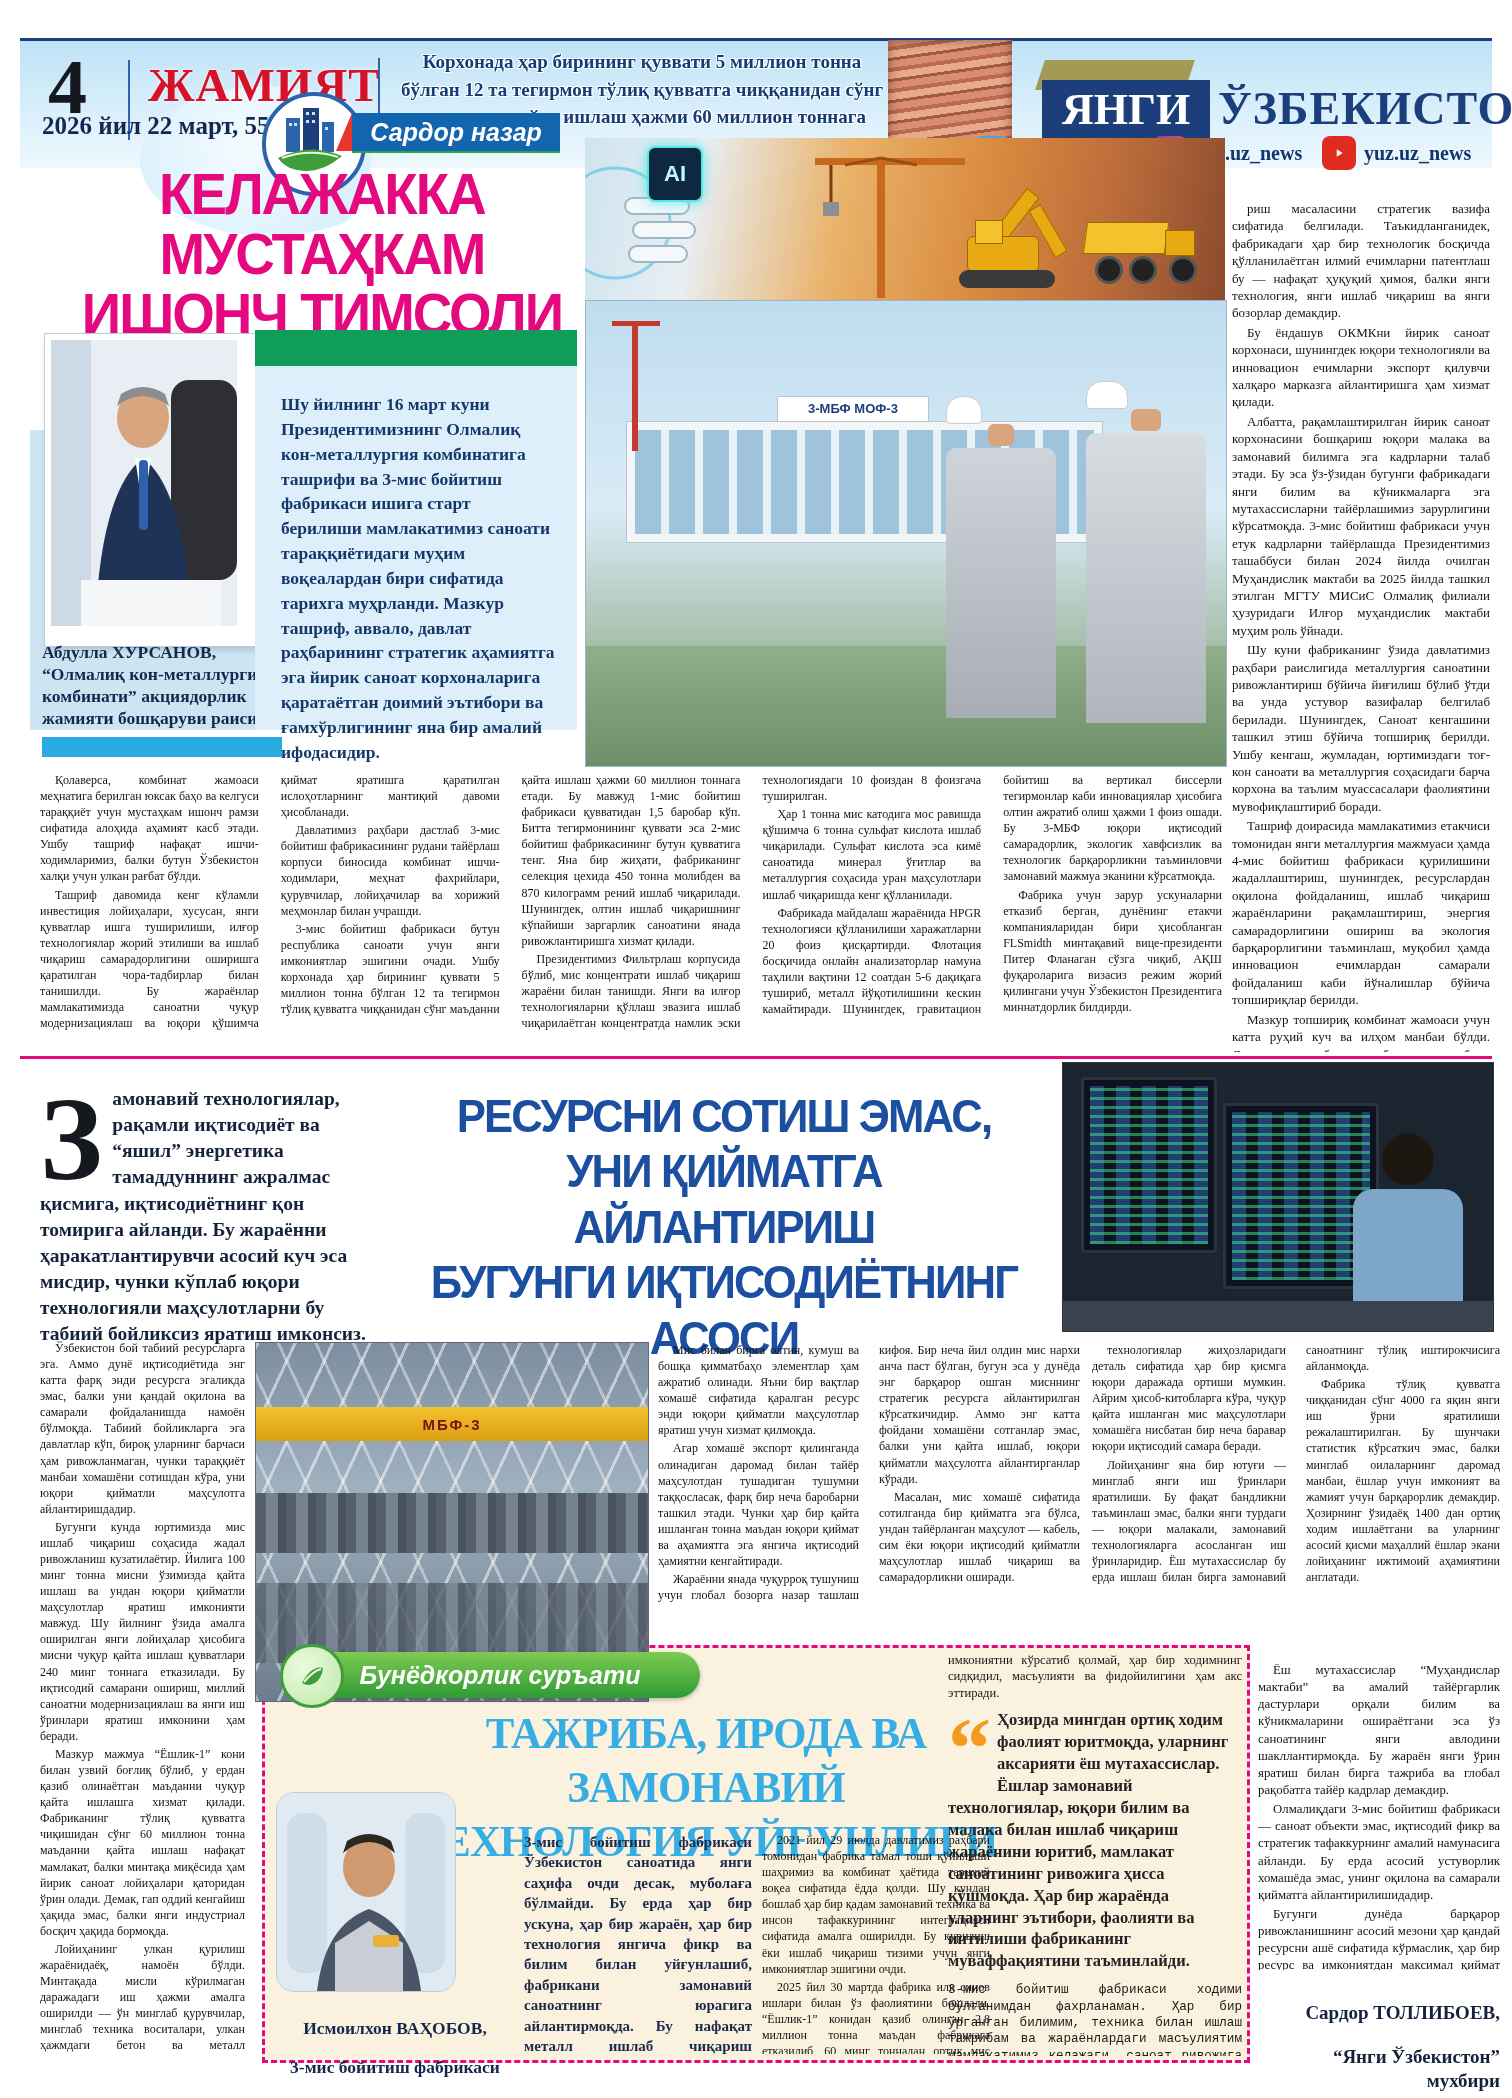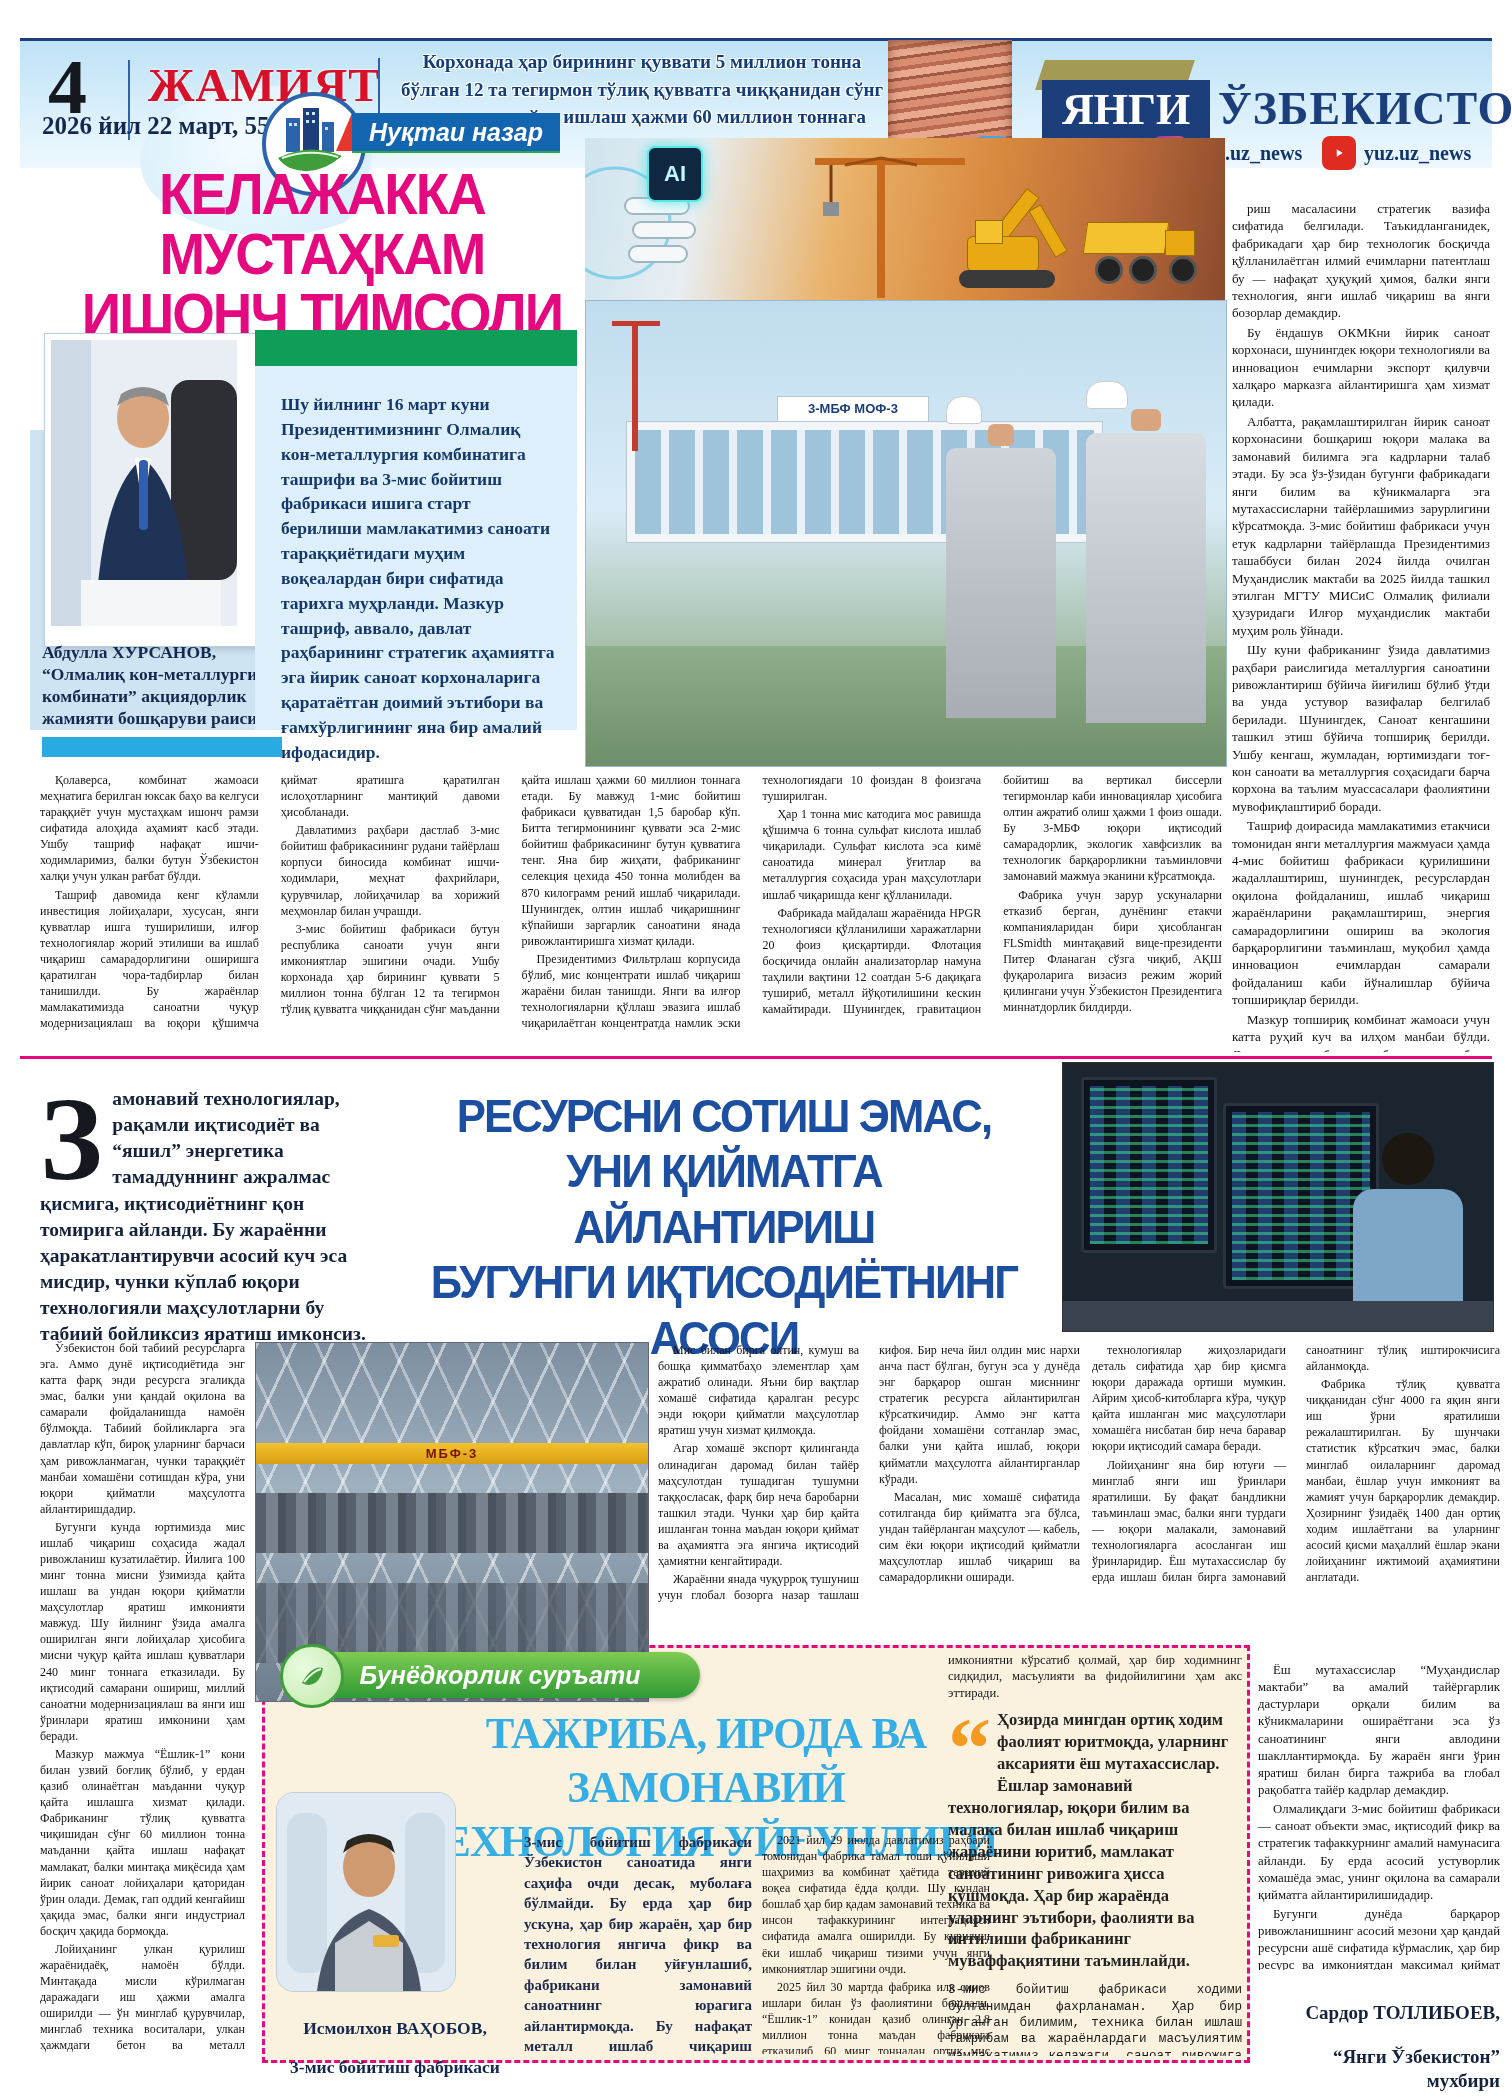--- a/index.html
+++ b/index.html
@@ -90,21 +90,21 @@
   .hathead{width:34px;height:26px;background:#fff;border-radius:16px 16px 4px 4px;border:1px solid #ccc;}
   .face{width:26px;height:22px;background:#d9a57e;border-radius:6px;margin:0 auto;}
   .torso{width:58px;height:80px;background:#b9bec4;border-radius:10px 10px 0 0;margin-top:2px;}
   .monitor{position:absolute;background:#0d1420;border:3px solid #2a333e;border-radius:4px;}
   .monitor .bars{position:absolute;inset:6px;background:
      repeating-linear-gradient(0deg,rgba(60,220,140,.55) 0 3px,transparent 3px 9px),
      repeating-linear-gradient(90deg,rgba(70,140,255,.35) 0 14px,transparent 14px 26px);}
   .truss{position:absolute;inset:0;background:
      repeating-linear-gradient(115deg,rgba(255,255,255,.5) 0 3px,transparent 3px 34px),
      repeating-linear-gradient(65deg,rgba(255,255,255,.4) 0 3px,transparent 3px 34px);}
-  .cranebeam{position:absolute;left:0;width:100%;height:21px;background:linear-gradient(180deg,#f3c22c,#d99f14);display:flex;align-items:center;justify-content:center;color:#7a1111;font-family:"Liberation Sans",sans-serif;font-weight:700;font-size:13px;letter-spacing:2px;margin-top:36px;}
+  .cranebeam{position:absolute;left:0;width:100%;height:34px;background:linear-gradient(180deg,#f3c22c,#d99f14);display:flex;align-items:center;justify-content:center;color:#7a1111;font-family:"Liberation Sans",sans-serif;font-weight:700;font-size:15px;letter-spacing:2px;}
   .machrow{position:absolute;background:repeating-linear-gradient(90deg,#55606c 0 10px,#76828e 10px 22px,#49535e 22px 30px);}
   .aichip{position:absolute;width:52px;height:52px;border-radius:8px;background:#0f2740;border:2px solid #57e6e6;color:#bff6ff;display:flex;align-items:center;justify-content:center;font-family:"Liberation Sans",sans-serif;font-weight:700;font-size:22px;box-shadow:0 0 14px #57e6e6;}
   .excavator .armseg{position:absolute;background:#e8a912;border:1px solid #9a6d00;}
   .wheel{position:absolute;border-radius:50%;background:#222;border:3px solid #555;}
 </style>
 </head>
 <body>
 
 <div id="page">
 
@@ -162,21 +162,21 @@
           <rect x="23" y="27" width="3" height="3"></rect>
           <rect x="28" y="27" width="3" height="3"></rect>
           <rect x="59" y="31" width="3" height="3"></rect>
         </g>
       <path d="M12 62 Q44 46 76 60 Q50 82 24 72 Q16 68 12 62Z" fill="#3f9e3b"></path>
       <path d="M16 62 Q44 52 72 61" stroke="#e8f6e4" stroke-width="2" fill="none"></path>
     </svg>
   </div>
 
   <div id="ribbon" class="abs">
-    <span>Нуқтаи назар</span>
+    <span>Сардор назар</span>
   </div>
 
   <div class="abs h1wrap">
       <p>КЕЛАЖАККА МУСТАҲКАМ</p>
       <p>ИШОНЧ ТИМСОЛИ</p>
     </div>
 
   <div id="collage" class="abs">
     <svg width="120" height="170" viewBox="0 0 120 170" style="position:absolute;left:0;top:0">
       <circle cx="30" cy="85" r="55" fill="none" stroke="#5fc6e8" stroke-width="3" opacity=".7"></circle>

